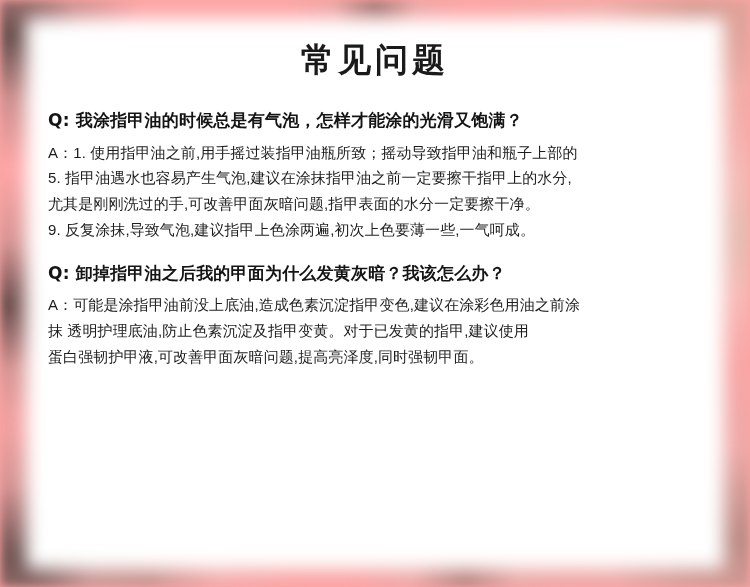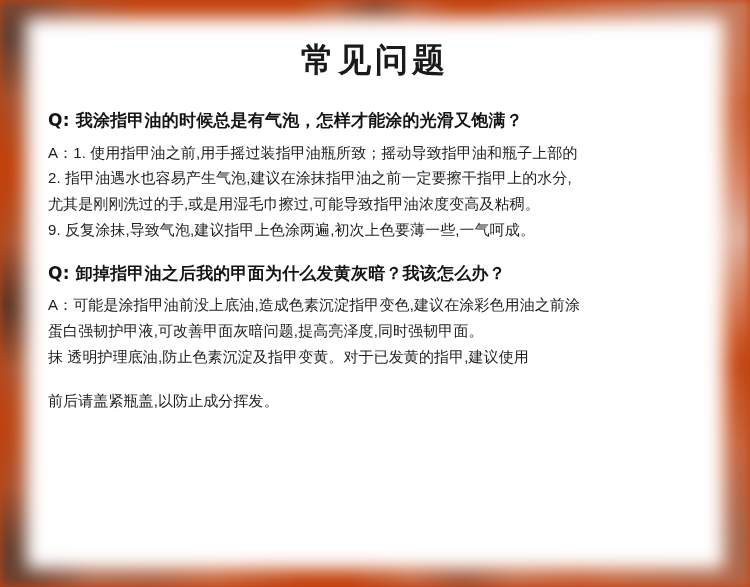--- a/index.html
+++ b/index.html
@@ -10,21 +10,21 @@
     width: 750px;
     height: 587px;
     overflow: hidden;
     font-family: "Liberation Sans", sans-serif;
     background: #ffffff;
   }
   #page {
     position: relative;
     width: 750px;
     height: 587px;
-    background: #c2410c;
+    background: #fca5a5;
     overflow: hidden;
   }
 
   
   .bg-photo {
     position: absolute;
     inset: 0;
     background:
       radial-gradient(circle at 2% 6%, rgba(70,60,58,0.85) 0%, rgba(120,105,100,0.35) 7%, rgba(255,255,255,0) 14%),
       radial-gradient(circle at 1% 52%, rgba(55,48,46,0.75) 0%, rgba(130,115,110,0.3) 8%, rgba(255,255,255,0) 16%),
@@ -110,31 +110,30 @@
 
   <div class="content">
 
     <div class="title">常见问题</div>
 
     <div class="faq-list">
 
       <div class="faq-block">
         <div class="q-line">Q: 我涂指甲油的时候总是有气泡，怎样才能涂的光滑又饱满？</div>
         <p class="a-para">A：1. 使用指甲油之前,用手摇过装指甲油瓶所致；摇动导致指甲油和瓶子上部的</p>
-        <p class="a-para">2. 指甲油遇水也容易产生气泡,建议在涂抹指甲油之前一定要擦干指甲上的水分,</p>
-        <p class="a-para">尤其是刚刚洗过的手,或是用湿毛巾擦过,可能导致指甲油浓度变高及粘稠。</p>
+        <p class="a-para">5. 指甲油遇水也容易产生气泡,建议在涂抹指甲油之前一定要擦干指甲上的水分,</p>
+        <p class="a-para">尤其是刚刚洗过的手,可改善甲面灰暗问题,指甲表面的水分一定要擦干净。</p>
         <p class="a-para">9. 反复涂抹,导致气泡,建议指甲上色涂两遍,初次上色要薄一些,一气呵成。</p>
       </div>
 
       <div class="faq-block blk-2">
         <div class="q-line">Q: 卸掉指甲油之后我的甲面为什么发黄灰暗？我该怎么办？</div>
         <p class="a-para">A：可能是涂指甲油前没上底油,造成色素沉淀指甲变色,建议在涂彩色用油之前涂</p>
+        <p class="a-para">抹 透明护理底油,防止色素沉淀及指甲变黄。对于已发黄的指甲,建议使用</p>
         <p class="a-para">蛋白强韧护甲液,可改善甲面灰暗问题,提高亮泽度,同时强韧甲面。</p>
-        <p class="a-para">抹 透明护理底油,防止色素沉淀及指甲变黄。对于已发黄的指甲,建议使用</p>
       </div>
 
       <div class="faq-block blk-2">
-        <p class="a-para">前后请盖紧瓶盖,以防止成分挥发。</p>
       </div>
 
     </div>
   </div>
 </div>
 
 </body></html>

